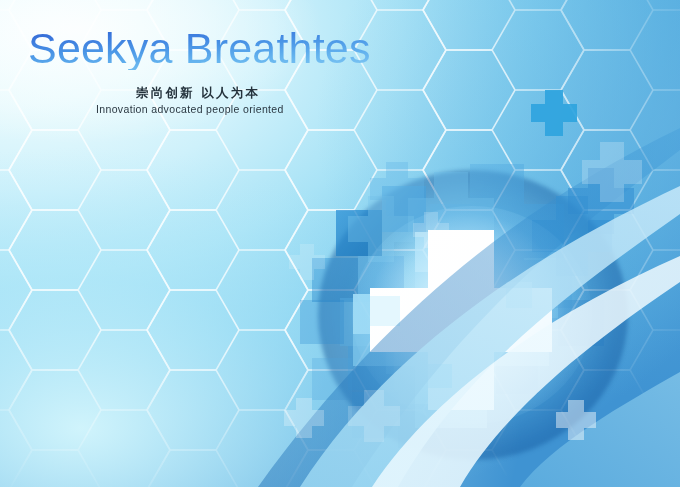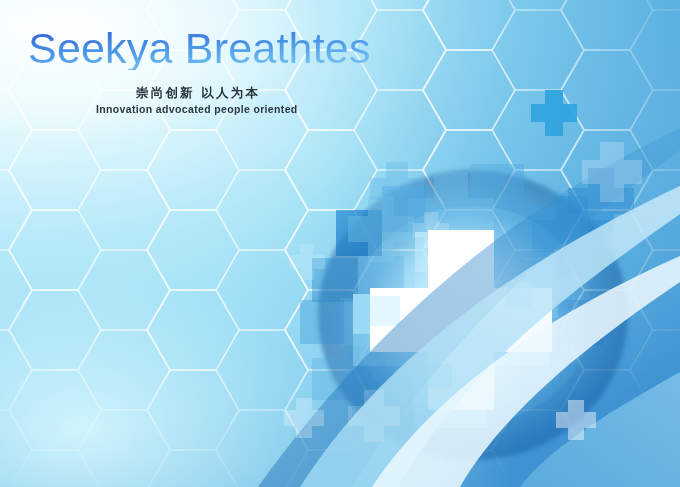--- a/index.html
+++ b/index.html
@@ -84,21 +84,21 @@
     font-size:12.5px;
     font-weight:700;
     letter-spacing:2.2px;
     color:#24323c;
     white-space:nowrap;
     font-family:"DejaVu Sans","Liberation Sans",sans-serif;
   }
   .slogan-en{
     position:absolute;left:96px;top:103px;
     font-size:10.5px;
-    font-weight:700;
+    font-weight:400;
     letter-spacing:.35px;
     color:#2a3741;
     white-space:nowrap;
     font-family:"Liberation Sans","DejaVu Sans",sans-serif;
   }
 
   
   .top-wash{
     position:absolute;left:0;top:0;width:430px;height:150px;
     background:radial-gradient(75% 100% at 18% 20%, rgba(255,255,255,.80) 0%, rgba(248,254,255,.55) 38%, rgba(240,252,255,0) 76%);

